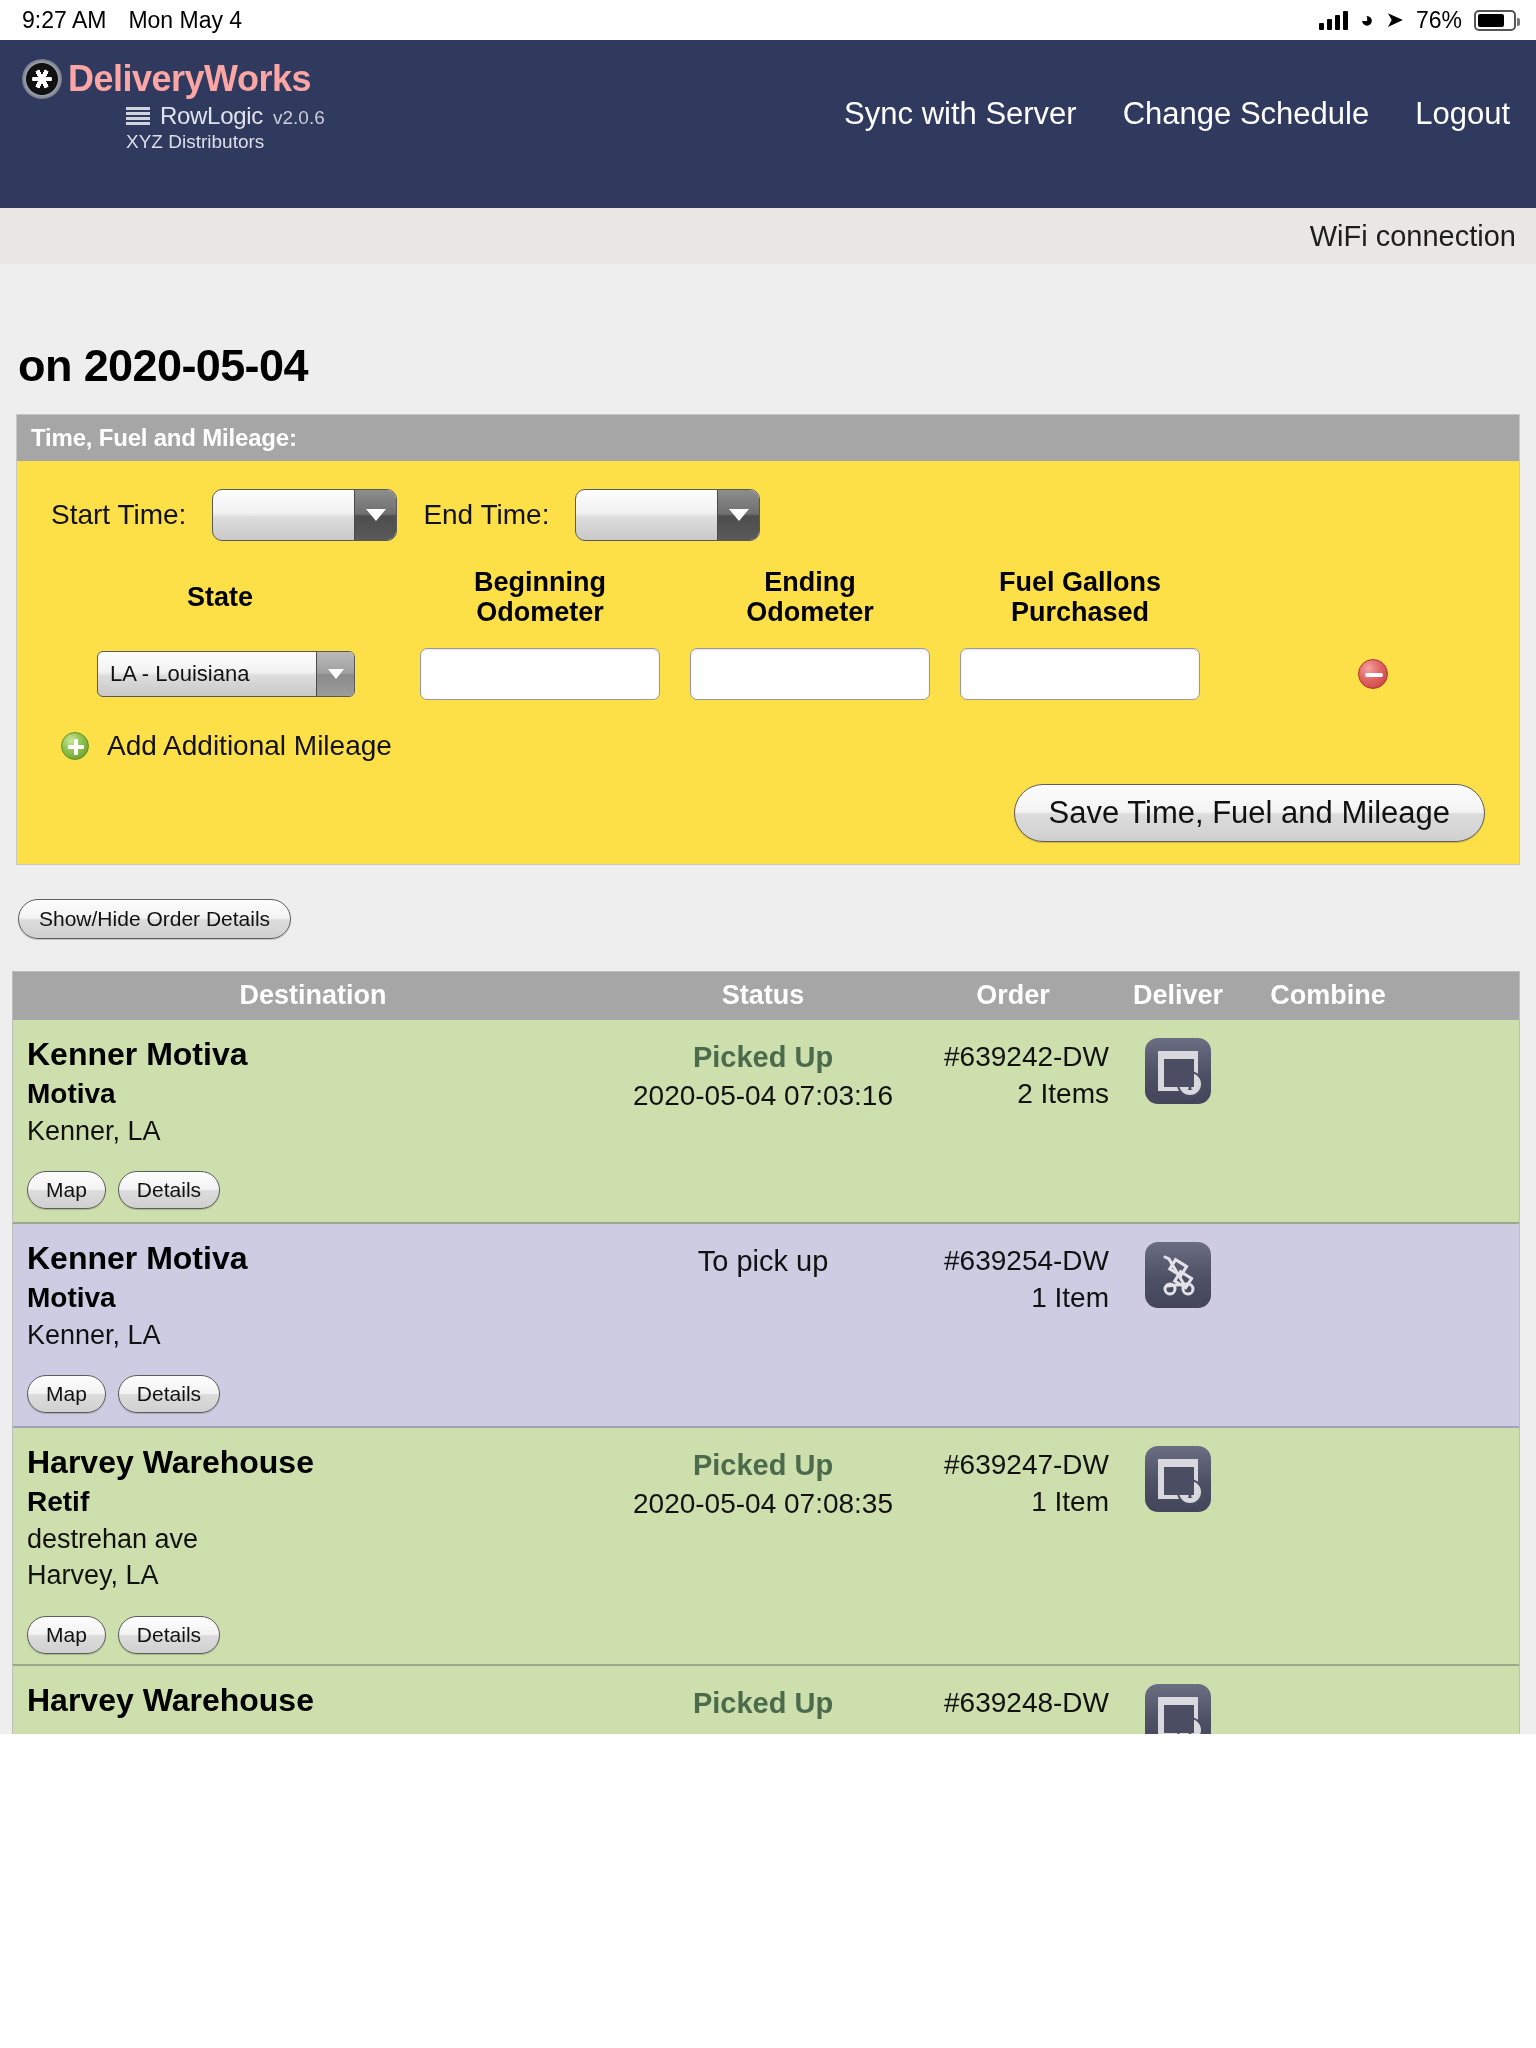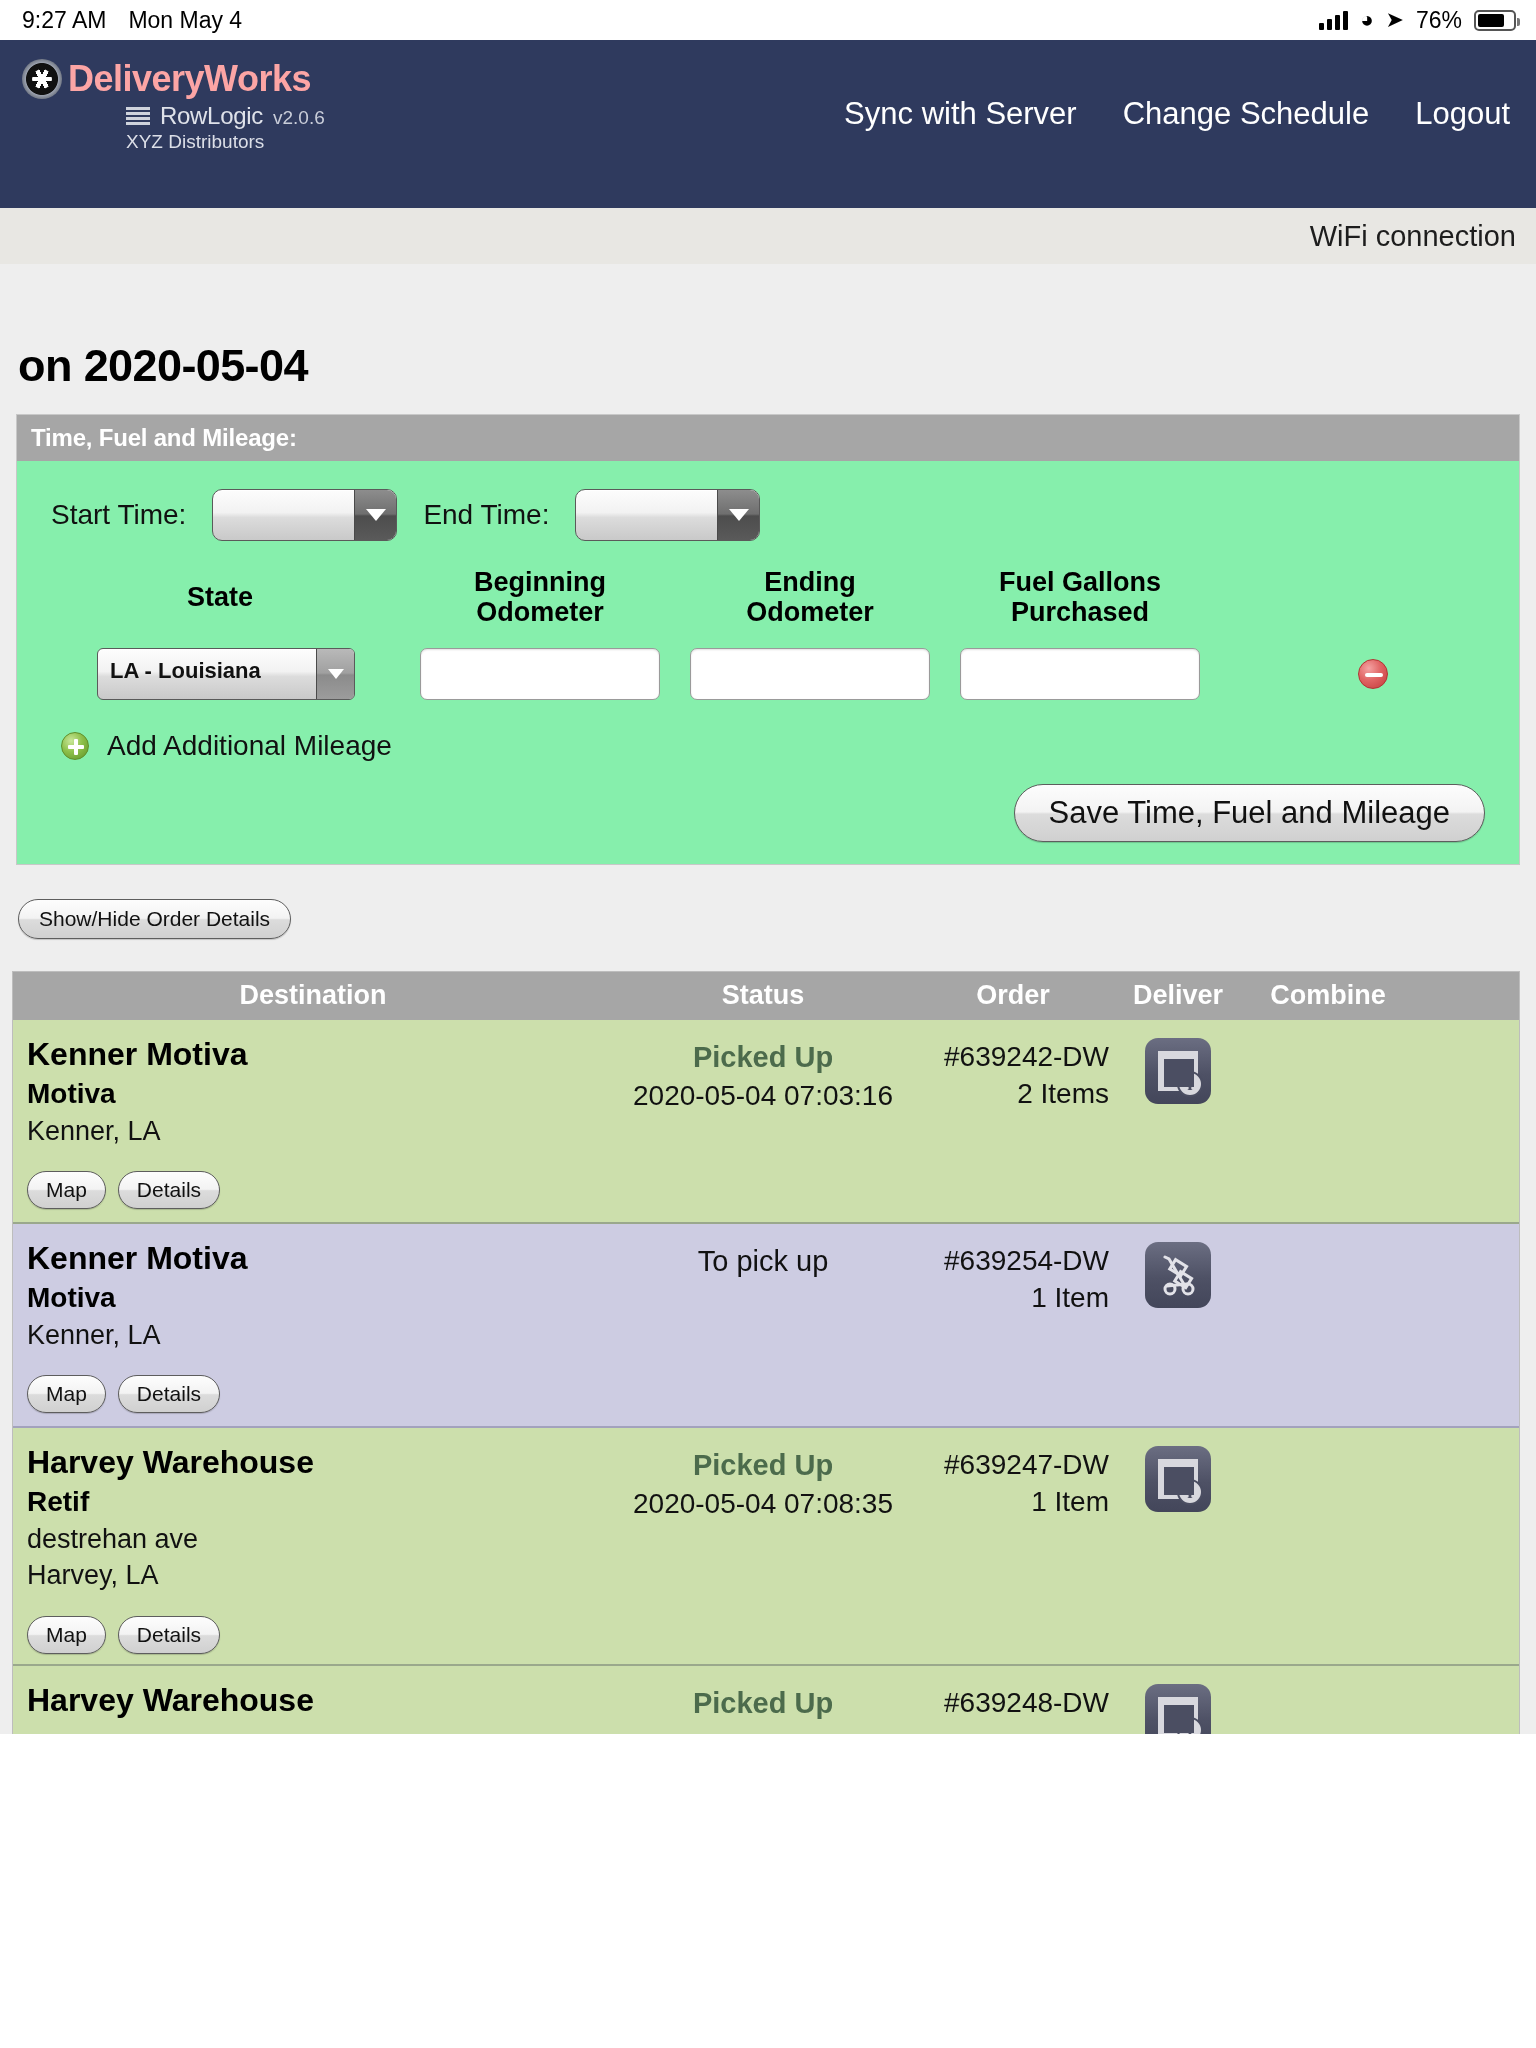--- a/index.html
+++ b/index.html
@@ -108,21 +108,21 @@
   .page { background: #eeeeee; padding: 0 0 0 0; }
   .page-title {
     font-size: 45px; font-weight: bold; color: #000;
     padding: 22px 20px 0 18px; line-height: 1.18; letter-spacing: -0.6px;
   }
 
   
   .panel {
     margin: 22px 16px 0 16px;
     border: 1px solid #c8c8c8;
-    background: #86efac;
+    background: #fde047;
   }
   .panel-head {
     background: #a6a6a6; color: #ffffff;
     font-size: 24px; font-weight: bold;
     padding: 9px 0 9px 14px;
     letter-spacing: -0.2px;
   }
   .panel-body { padding: 18px 18px 22px 18px; }
 
   .time-row { display: flex; align-items: center; gap: 26px; margin: 10px 0 6px 16px; }
@@ -143,21 +143,21 @@
     background: linear-gradient(180deg, #8d8d8d 0%, #6f6f6f 48%, #4d4d4d 52%, #5a5a5a 100%);
     border-left: 1px solid #4a4a4a;
     display: flex; align-items: center; justify-content: center;
   }
   .sel .sel-btn::after {
     content: ""; width: 0; height: 0;
     border-left: 10px solid transparent; border-right: 10px solid transparent;
     border-top: 12px solid #ffffff;
   }
   .sel.time-sel { width: 185px; }
-  .sel.state-sel { width: 258px; border-radius: 6px; height: 52px; font-weight: bold; }
+  .sel.state-sel { width: 258px; border-radius: 6px; height: 46px; }
   .sel.state-sel .sel-val { line-height: 44px; font-size: 22px; padding-right: 50px; }
   .sel.state-sel .sel-btn { width: 38px;
     background: linear-gradient(180deg, #b9b9b9 0%, #a0a0a0 48%, #8b8b8b 52%, #9c9c9c 100%); }
   .sel.state-sel .sel-btn::after { border-top-color:#fff; border-left-width:8px; border-right-width:8px; border-top-width:10px;}
 
   .grid {
     display: grid;
     grid-template-columns: 370px 270px 270px 270px 1fr;
     align-items: center;
     margin-top: 26px;

